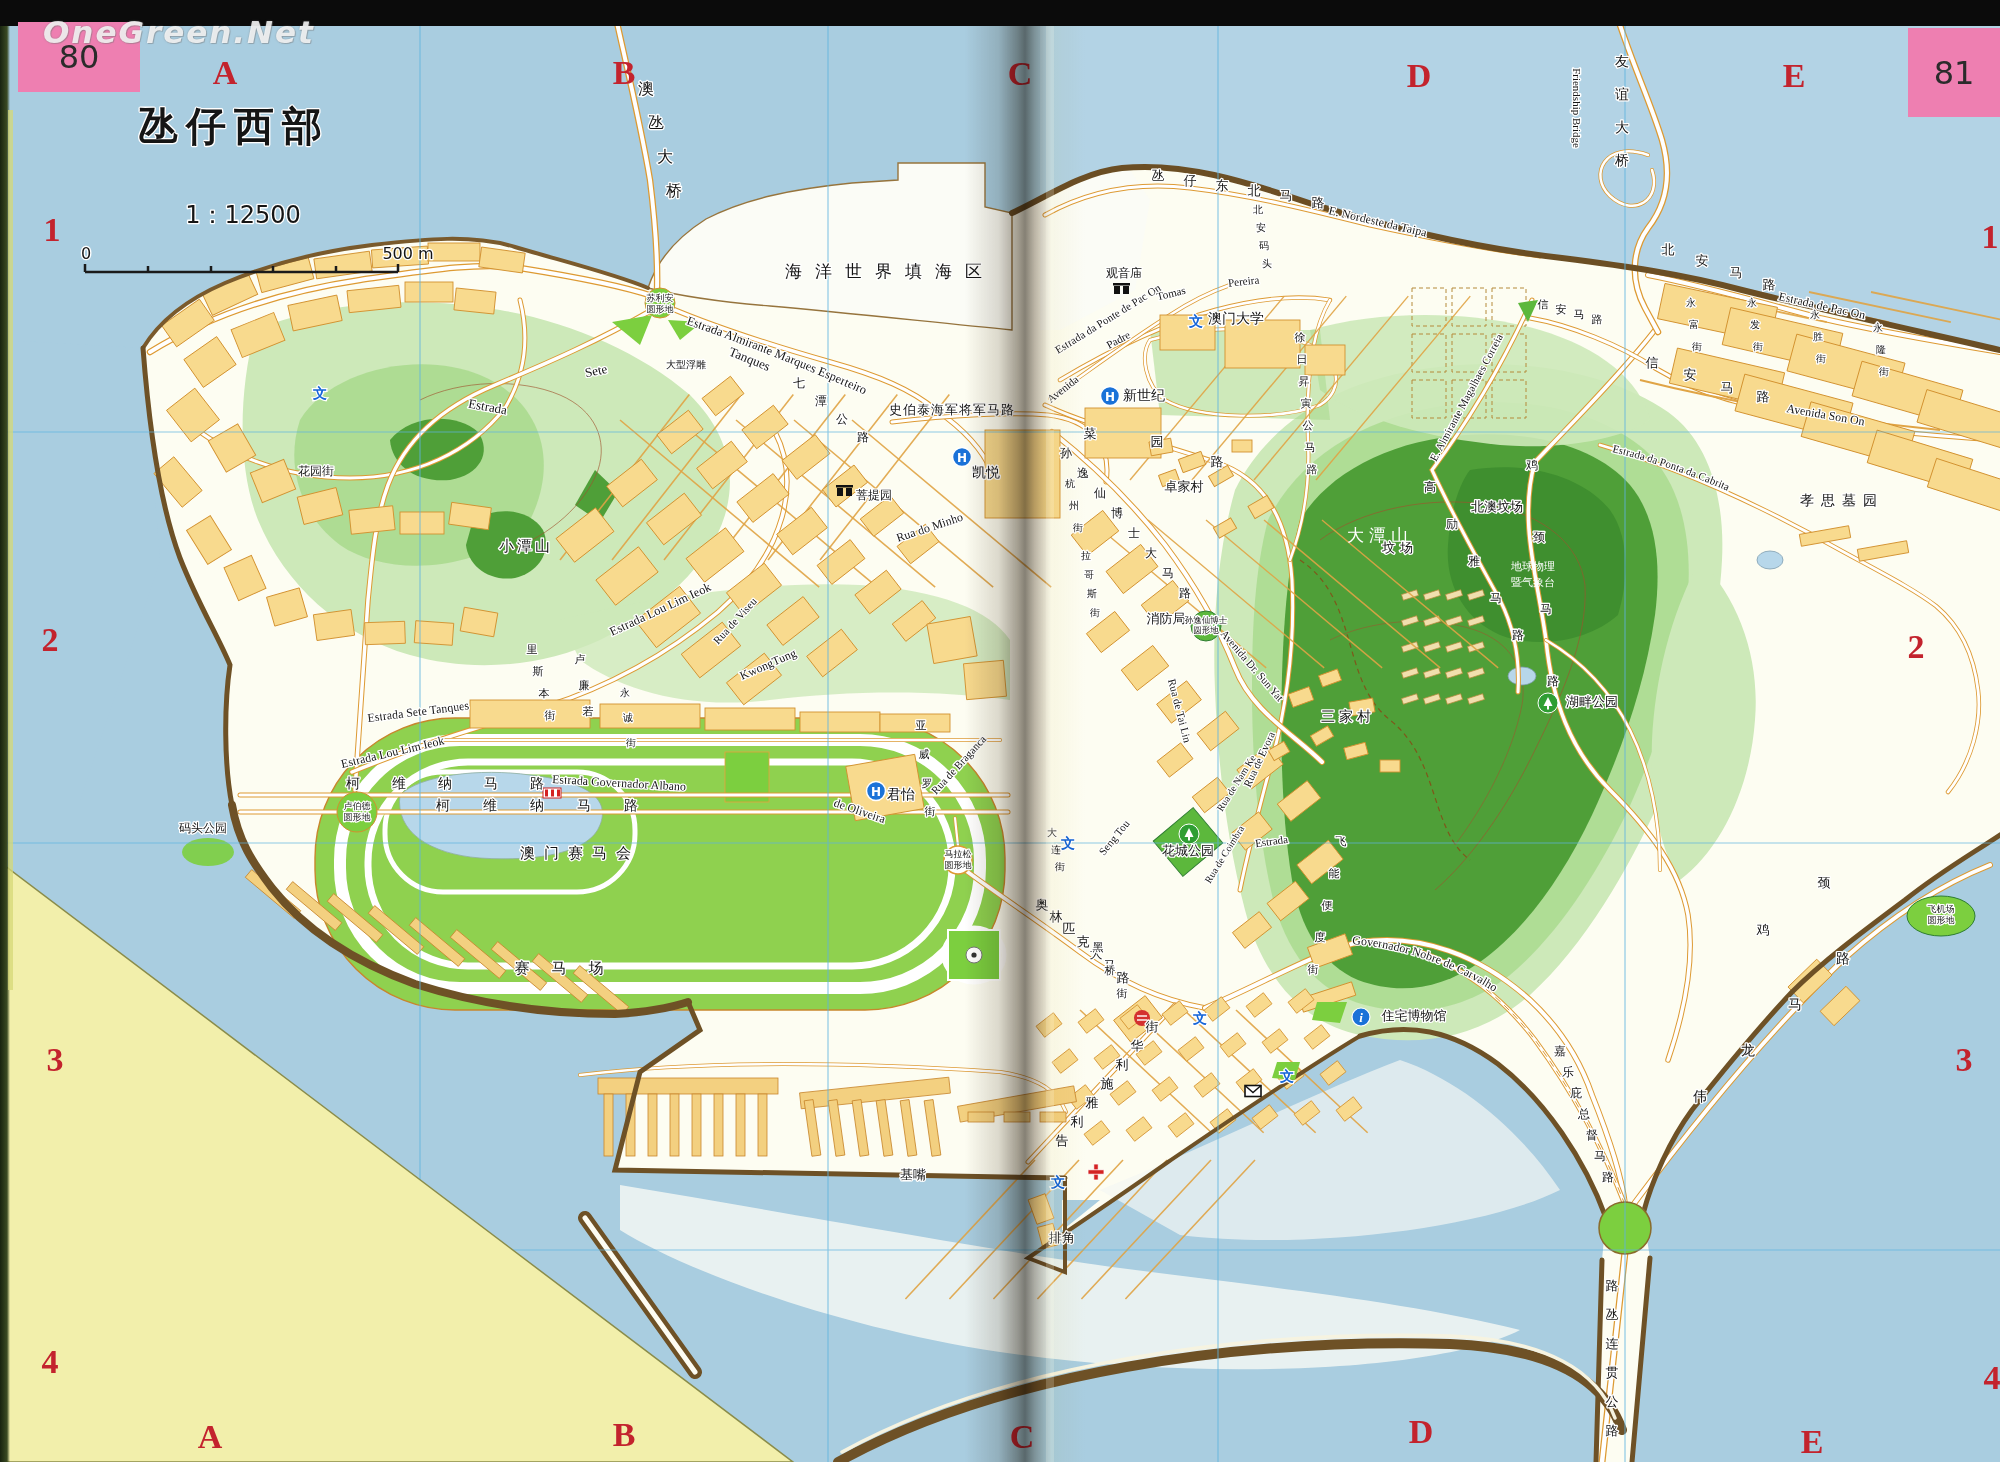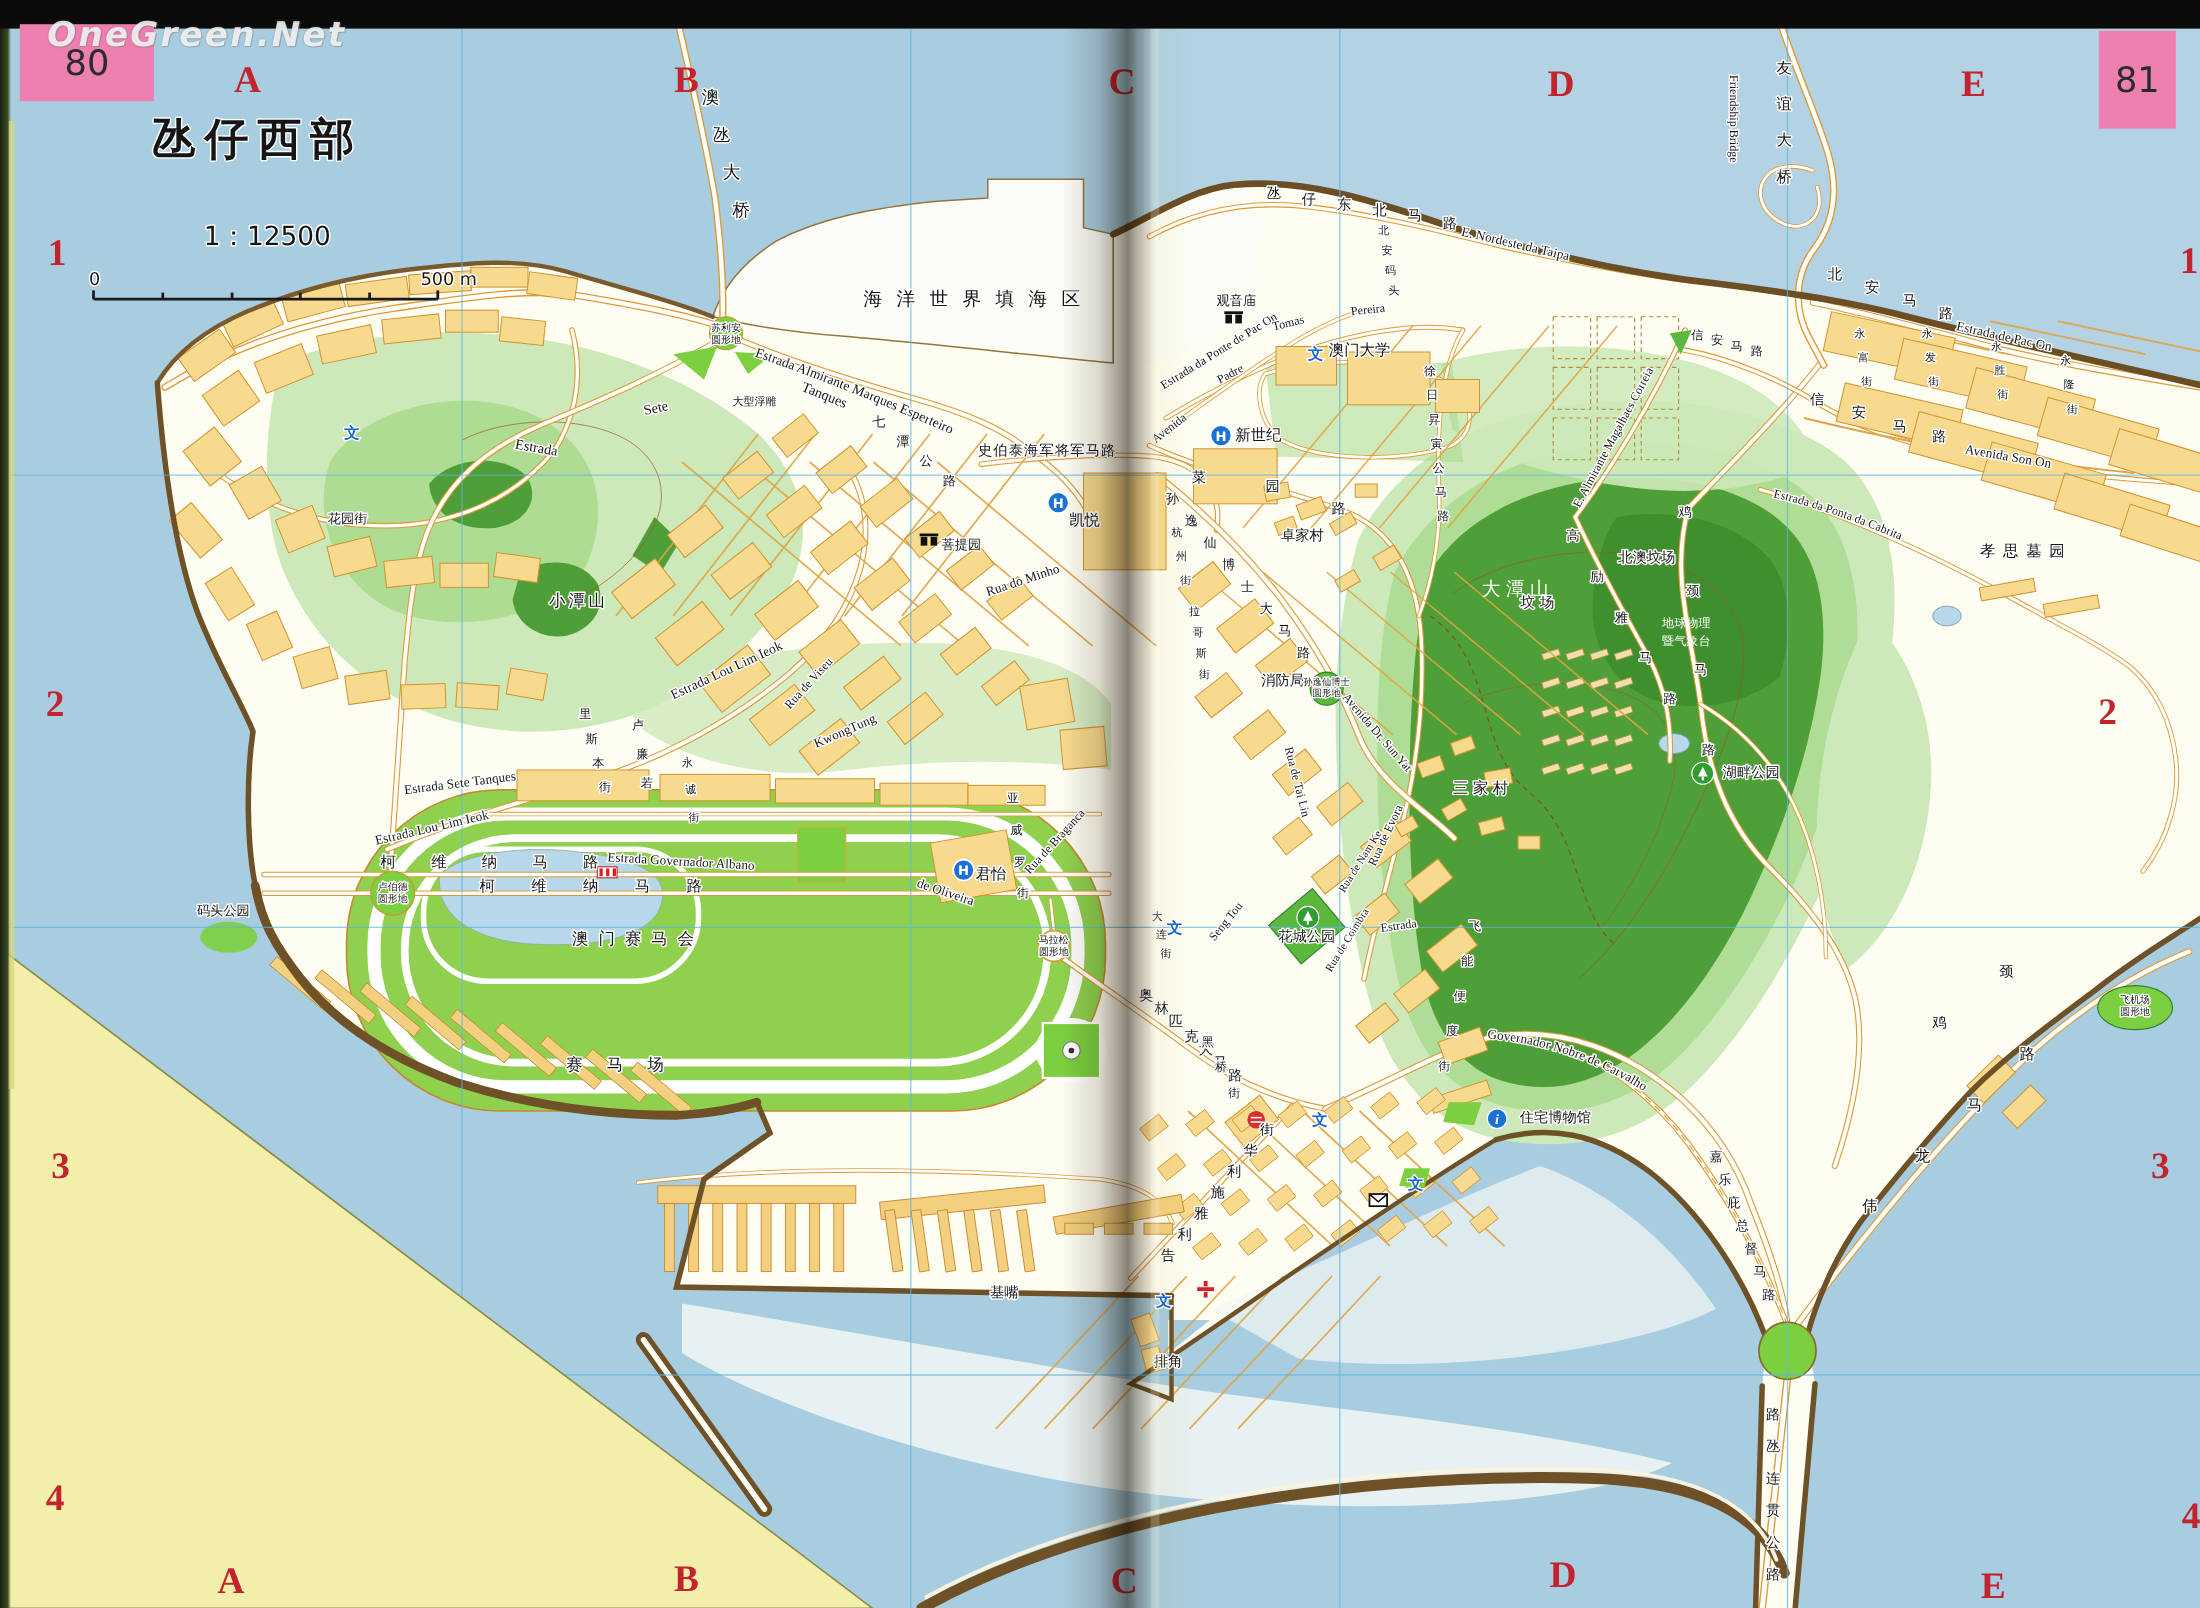--- a/index.html
+++ b/index.html
@@ -6,21 +6,21 @@
   .stage{position:relative;width:2000px;height:1462px;overflow:hidden;background:#a9cde0;
          font-family:"DejaVu Sans","Liberation Sans",sans-serif;}
   .stage svg{position:absolute;left:0;top:0;}
   .topbar{position:absolute;left:0;top:0;width:2000px;height:26px;background:#0b0b0b;z-index:40;}
   .leftedge{position:absolute;left:0;top:0;width:10px;height:1462px;z-index:39;
             background:linear-gradient(90deg,#18230f,#3a4a22 70%,rgba(58,74,34,0));}
   .leftsliver{position:absolute;left:8px;top:110px;width:5px;height:880px;background:#d6d877;opacity:.75;z-index:39;}
   .pinkbox{position:absolute;background:#ee7fb1;display:flex;align-items:center;justify-content:center;
            color:#2b2b2b;font-size:32px;z-index:41;}
   .pinkbox.left{left:18px;top:22px;width:122px;height:70px;}
-  .pinkbox.right{left:1908px;top:28px;width:70px;height:89px;}
+  .pinkbox.right{left:1908px;top:28px;width:92px;height:89px;}
   .watermark{position:absolute;left:22px;top:14px;z-index:42;font-weight:bold;font-style:italic;
              font-size:31px;letter-spacing:2px;color:rgba(255,255,255,.82);
              text-shadow:0 0 2px rgba(110,110,110,.55),1px 1px 0 rgba(120,120,120,.35);margin-left:21px;}
   .fold{position:absolute;left:965px;top:0;width:120px;height:1462px;z-index:38;pointer-events:none;
         background:linear-gradient(90deg,rgba(70,55,35,0) 0%,rgba(70,55,35,.18) 28%,rgba(55,42,26,.45) 44%,
         rgba(35,26,14,.55) 50%,rgba(80,62,40,.38) 58%,rgba(235,225,185,.22) 72%,rgba(70,55,35,0) 100%);
         mix-blend-mode:multiply;}
   .foldhl{position:absolute;left:1046px;top:0;width:8px;height:1462px;z-index:38;pointer-events:none;
           background:rgba(255,255,240,.20);}
 </style>

